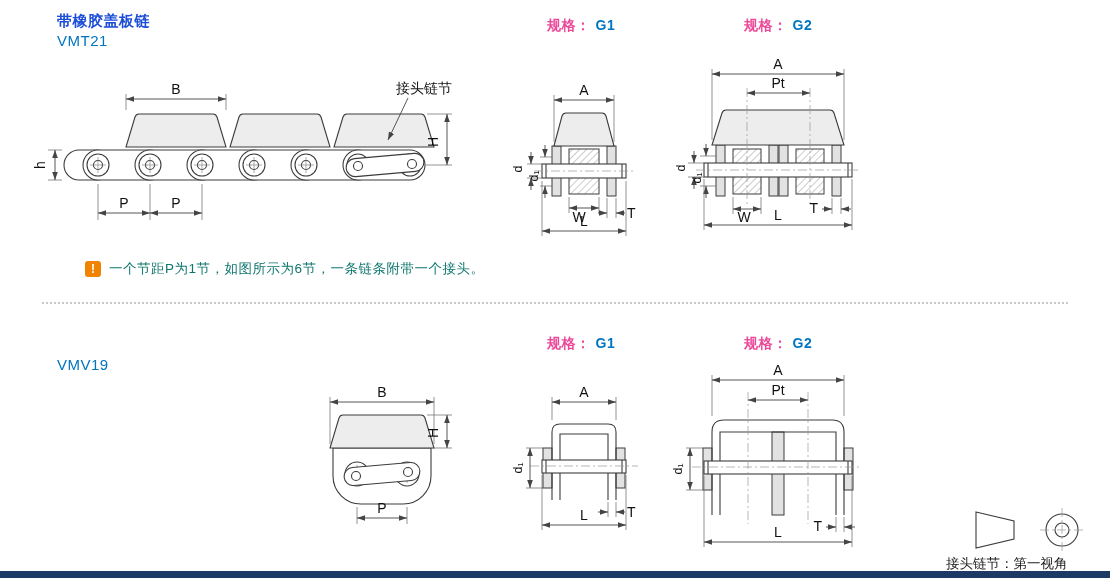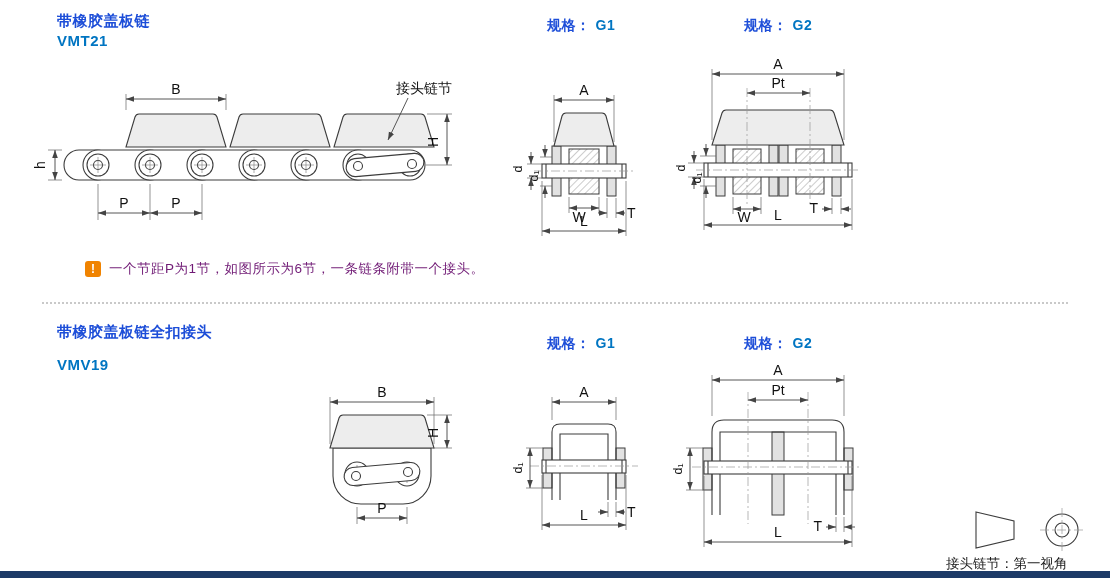--- a/index.html
+++ b/index.html
@@ -2,29 +2,29 @@
 <html><head>
 <meta charset="utf-8">
 <style>
   * { margin:0; padding:0; box-sizing:border-box; }
   html,body { background:#ffffff; }
   body { font-family:"Liberation Sans","DejaVu Sans",sans-serif; }
   .page { position:relative; width:1110px; height:578px; background:#ffffff; overflow:hidden; }
   .drawings { position:absolute; left:0; top:0; }
 
   .sec-title { position:absolute; font-size:15px; font-weight:bold; color:#1d4ed8; letter-spacing:0.5px; }
-  .sec-model { position:absolute; font-size:15px; color:#0075c2; letter-spacing:0.5px;font-weight:bold; }
+  .sec-model { position:absolute; font-size:15px; color:#0075c2; letter-spacing:0.5px; }
   .spec { position:absolute; font-size:14px; font-weight:bold; letter-spacing:0.5px; }
-  .spec .lbl { color:#1d4ed8; }
+  .spec .lbl { color:#ec4899; }
   .spec .val { color:#0075c2; margin-left:5px; }
 
   .note { position:absolute; left:85px; top:260px; display:flex; align-items:center; }
   .note-icon { width:16px; height:16px; background:#f08300; color:#ffffff; border-radius:3px;
                font-size:12px; font-weight:bold; display:flex; align-items:center; justify-content:center; }
-  .note-text { margin-left:8px; font-size:13.5px; color:#701a75; letter-spacing:0.5px; }
+  .note-text { margin-left:8px; font-size:13.5px; color:#0f766e; letter-spacing:0.5px; }
 
   .divider { position:absolute; left:42px; top:302px; width:1026px; border-top:2px dotted #c9c9c9; }
 
   .viewstd { position:absolute; left:946px; top:555px; font-size:13.5px; color:#1a1a1a; }
   .bottom-bar { position:absolute; left:0; bottom:0; width:100%; height:7px; background:#1d3a67; }
 
   
   .ol { fill:none; stroke:#3c3c3c; stroke-width:1.1; }
   .fl { fill:#ededed; stroke:#3c3c3c; stroke-width:1.1; }
   .fw { fill:#ffffff; stroke:#3c3c3c; stroke-width:1.1; }
@@ -339,21 +339,20 @@
     <span class="lbl">规格：</span><span class="val">G2</span>
   </div>
 
   <div class="note">
     <span class="note-icon">!</span>
     <span class="note-text">一个节距P为1节，如图所示为6节，一条链条附带一个接头。</span>
   </div>
 
   <div class="divider"></div>
 
-  <div class="sec-title" style="left:57px; top:323px;">带橡胶盖板链全扣接头</div>
   <div class="sec-model" style="left:57px; top:356px;">VMV19</div>
 
   <div class="spec" style="left:547px; top:335px;">
     <span class="lbl">规格：</span><span class="val">G1</span>
   </div>
   <div class="spec" style="left:744px; top:335px;">
     <span class="lbl">规格：</span><span class="val">G2</span>
   </div>
 
   <div class="viewstd">接头链节：第一视角</div>

